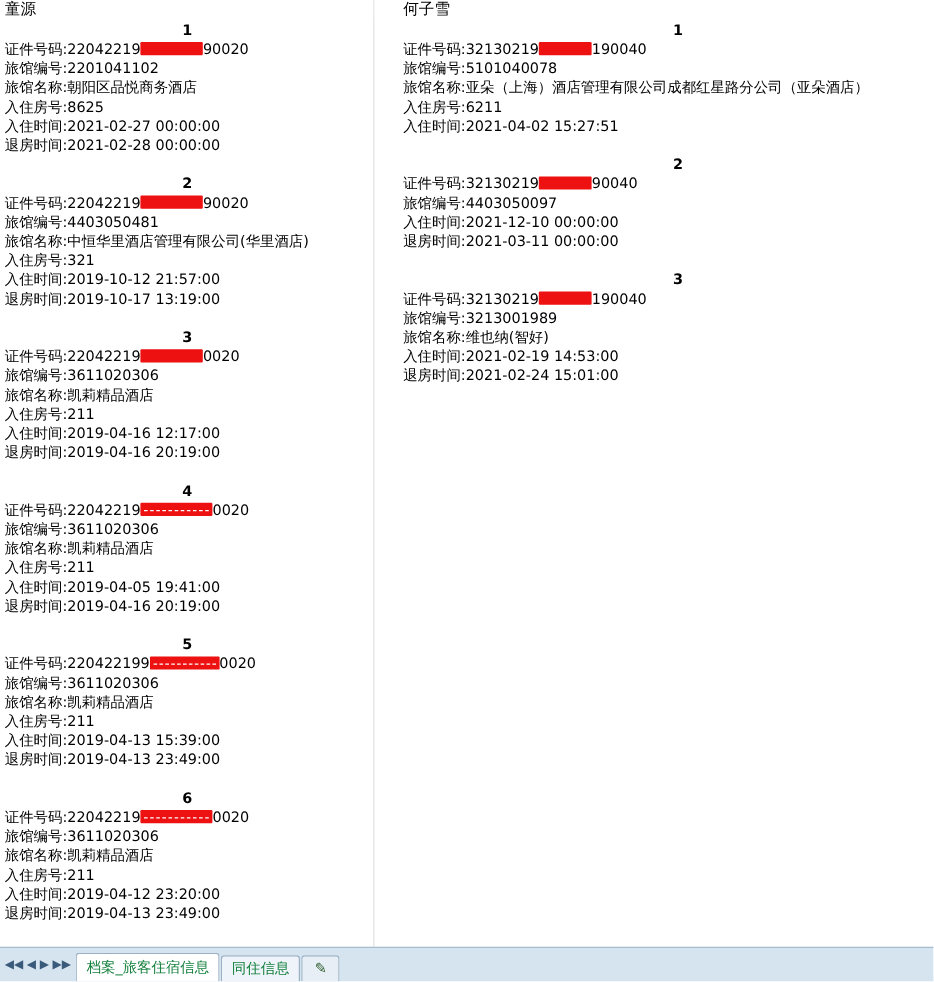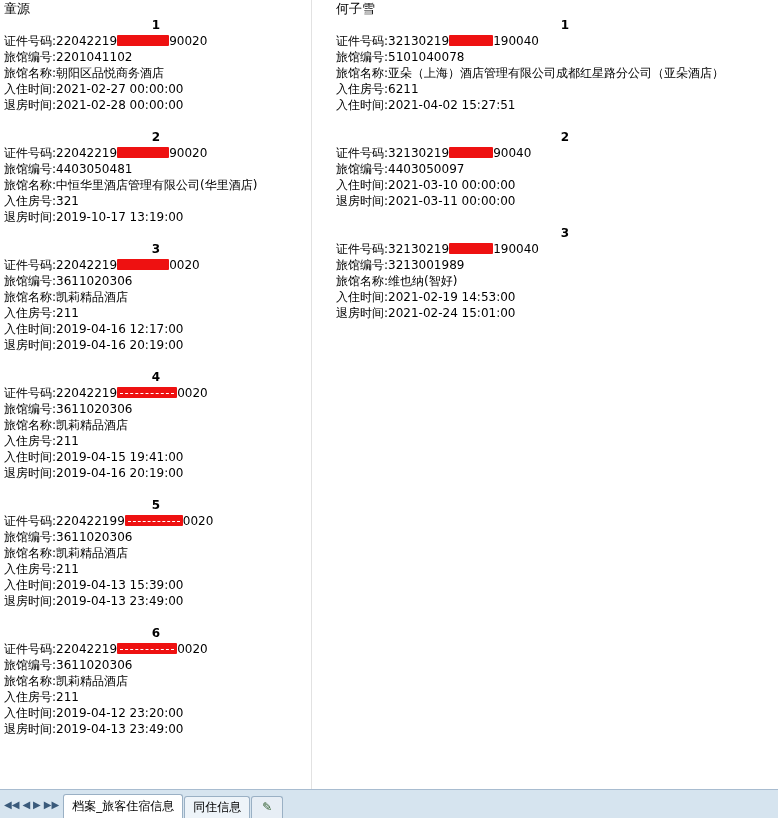--- a/index.html
+++ b/index.html
@@ -118,21 +118,21 @@
   }
   .tab {
     height: 21px;
     line-height: 21px;
     padding: 0 8px;
     margin-right: 1px;
     border: 1px solid #9ab0c4;
     border-bottom: none;
     border-radius: 3px 3px 0 0;
     background: #eef4f9;
-    color: #000000;
+    color: #15803d;
     white-space: nowrap;
   }
   .tab.active {
     background: #ffffff;
     font-weight: normal;
     height: 23px;
     line-height: 23px;
   }
   .tab.newsheet {
     padding: 0 10px;
@@ -145,44 +145,46 @@
 
 <div class="sheet">
   <div class="columns">
     <div class="col col-left">
       <div class="col-header">童源</div>
       <div id="left-body">
           <div class="idx idx-left">1</div>
           <div class="row"><span>证件号码:</span><span>22042219</span><span class="redact" style="width: 52px;"></span><span>90020</span></div>
           <div class="row"><span>旅馆编号:</span><span>2201041102</span></div>
           <div class="row"><span>旅馆名称:</span><span>朝阳区品悦商务酒店</span></div>
+          <div class="row"><span>入住房号:</span><span>8625</span></div>
           <div class="row"><span>入住时间:</span><span>2021-02-27 00:00:00</span></div>
           <div class="row"><span>退房时间:</span><span>2021-02-28 00:00:00</span></div>
           <div class="row spacer"></div>
           <div class="idx idx-left">2</div>
           <div class="row"><span>证件号码:</span><span>22042219</span><span class="redact" style="width: 52px;"></span><span>90020</span></div>
           <div class="row"><span>旅馆编号:</span><span>4403050481</span></div>
           <div class="row"><span>旅馆名称:</span><span>中恒华里酒店管理有限公司(华里酒店)</span></div>
           <div class="row"><span>入住房号:</span><span>321</span></div>
+          <div class="row"><span>入住时间:</span><span>2019-10-12 21:57:00</span></div>
           <div class="row"><span>退房时间:</span><span>2019-10-17 13:19:00</span></div>
           <div class="row spacer"></div>
           <div class="idx idx-left">3</div>
           <div class="row"><span>证件号码:</span><span>22042219</span><span class="redact" style="width: 52px;"></span><span>0020</span></div>
           <div class="row"><span>旅馆编号:</span><span>3611020306</span></div>
           <div class="row"><span>旅馆名称:</span><span>凯莉精品酒店</span></div>
           <div class="row"><span>入住房号:</span><span>211</span></div>
           <div class="row"><span>入住时间:</span><span>2019-04-16 12:17:00</span></div>
           <div class="row"><span>退房时间:</span><span>2019-04-16 20:19:00</span></div>
           <div class="row spacer"></div>
           <div class="idx idx-left">4</div>
           <div class="row"><span>证件号码:</span><span>22042219</span><span class="redact dash" style="width: 60px;"></span><span>0020</span></div>
           <div class="row"><span>旅馆编号:</span><span>3611020306</span></div>
           <div class="row"><span>旅馆名称:</span><span>凯莉精品酒店</span></div>
           <div class="row"><span>入住房号:</span><span>211</span></div>
-          <div class="row"><span>入住时间:</span><span>2019-04-15 19:41:00</span></div>
+          <div class="row"><span>入住时间:</span><span>2019-04-05 19:41:00</span></div>
           <div class="row"><span>退房时间:</span><span>2019-04-16 20:19:00</span></div>
           <div class="row spacer"></div>
           <div class="idx idx-left">5</div>
           <div class="row"><span>证件号码:</span><span>220422199</span><span class="redact dash" style="width: 58px;"></span><span>0020</span></div>
           <div class="row"><span>旅馆编号:</span><span>3611020306</span></div>
           <div class="row"><span>旅馆名称:</span><span>凯莉精品酒店</span></div>
           <div class="row"><span>入住房号:</span><span>211</span></div>
           <div class="row"><span>入住时间:</span><span>2019-04-13 15:39:00</span></div>
           <div class="row"><span>退房时间:</span><span>2019-04-13 23:49:00</span></div>
           <div class="row spacer"></div>
@@ -202,21 +204,21 @@
           <div class="idx idx-right">1</div>
           <div class="row"><span>证件号码:</span><span>32130219</span><span class="redact" style="width: 44px;"></span><span>190040</span></div>
           <div class="row"><span>旅馆编号:</span><span>5101040078</span></div>
           <div class="row"><span>旅馆名称:</span><span>亚朵（上海）酒店管理有限公司成都红星路分公司（亚朵酒店）</span></div>
           <div class="row"><span>入住房号:</span><span>6211</span></div>
           <div class="row"><span>入住时间:</span><span>2021-04-02 15:27:51</span></div>
           <div class="row spacer"></div>
           <div class="idx idx-right">2</div>
           <div class="row"><span>证件号码:</span><span>32130219</span><span class="redact" style="width: 44px;"></span><span>90040</span></div>
           <div class="row"><span>旅馆编号:</span><span>4403050097</span></div>
-          <div class="row"><span>入住时间:</span><span>2021-03-10 00:00:00</span></div>
+          <div class="row"><span>入住时间:</span><span>2021-12-10 00:00:00</span></div>
           <div class="row"><span>退房时间:</span><span>2021-03-11 00:00:00</span></div>
           <div class="row spacer"></div>
           <div class="idx idx-right">3</div>
           <div class="row"><span>证件号码:</span><span>32130219</span><span class="redact" style="width: 44px;"></span><span>190040</span></div>
           <div class="row"><span>旅馆编号:</span><span>3213001989</span></div>
           <div class="row"><span>旅馆名称:</span><span>维也纳(智好)</span></div>
           <div class="row"><span>入住时间:</span><span>2021-02-19 14:53:00</span></div>
           <div class="row"><span>退房时间:</span><span>2021-02-24 15:01:00</span></div>
           <div class="row spacer"></div>
         </div>

